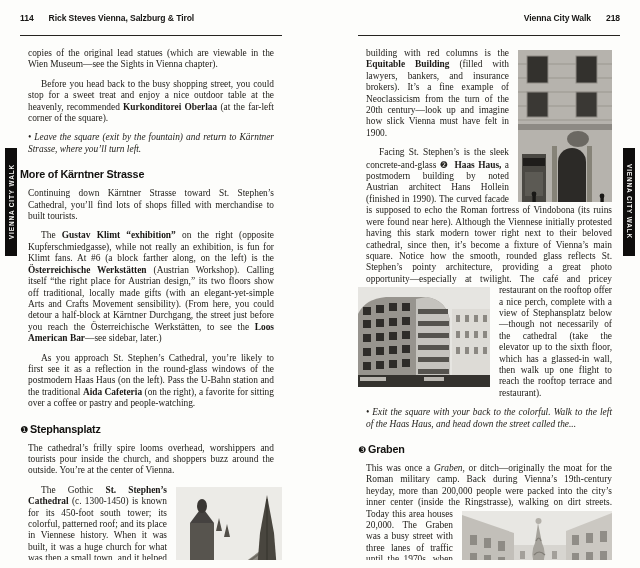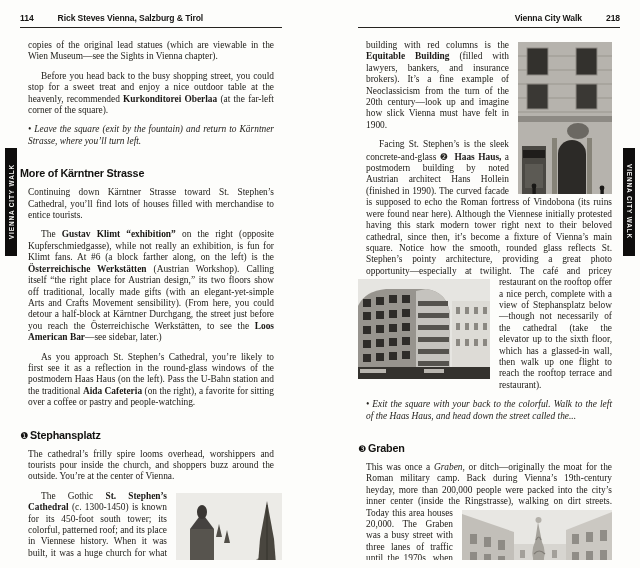--- a/index.html
+++ b/index.html
@@ -2,33 +2,33 @@
 <html><head>
 <meta charset="utf-8">
 <style>
   html,body{margin:0;padding:0;background:#e9e9e7;}
   .sheet{position:relative;width:640px;height:568px;background:#fdfdfb;overflow:hidden;
          font-family:"Liberation Serif","DejaVu Serif",serif;color:#211f1c;}
   .page{position:absolute;top:13px;width:262px;height:547px;overflow:hidden;}
   .page-left{left:20px;}
   .page-right{left:358px;}
 
-  .pagehead{display:flex;align-items:baseline;gap:24px;
+  .pagehead{display:flex;align-items:baseline;gap:15px;
             font-family:"Liberation Sans","DejaVu Sans",sans-serif;font-weight:bold;
             font-size:8.6px;letter-spacing:-0.1px;color:#181715;
-            padding-bottom:4px;border-bottom:1.2px solid #26241ف;border-bottom:1.2px solid #262420;}
+            padding-bottom:12px;border-bottom:1.2px solid #26241ف;border-bottom:1.2px solid #262420;}
   .page-right .pagehead{justify-content:flex-end;}
 
   .pagebody{margin-top:12px;}
   p{margin:8px;font-size:9.4px;line-height:11.4px;text-align:justify;color:#23211d;}
   p.ind{text-indent:13px;}
   p.dir{font-style:italic;}
   b{font-weight:bold;color:#1a1816;}
   i{font-style:italic;}
-  h3.sec{margin:20px 0 2px;font-family:"Liberation Sans","DejaVu Sans",sans-serif;
+  h3.sec{margin:13px 0 2px;font-family:"Liberation Sans","DejaVu Sans",sans-serif;
          font-size:10.8px;font-weight:bold;letter-spacing:-0.2px;color:#131210;}
   .glyph{font-family:"DejaVu Sans",sans-serif;font-size:9.2px;font-weight:normal;margin-right:2px;}
 
   .fig{display:block;}
   .figR{float:right;margin:2px 0 3px 9px;}
   .figR.overhang{margin-right:-14px;}
   .figL{float:left;margin:2px 9px 2px -14px;}
   .fig svg{display:block;}
 
   .inline-icon svg{display:inline-block;vertical-align:-1px;}
@@ -62,21 +62,21 @@
 
     <div class="pagebody">
       <p><span>copies of the original lead statues (which are viewable in the Wien Museum—see the Sights in Vienna chapter).</span></p>
 
       <p class="ind"><span>Before you head back to the busy shopping street, you could stop for a sweet treat and enjoy a nice outdoor table at the heavenly, recommended </span><b>Kurkonditorei Oberlaa</b><span> (at the far-left corner of the square).</span></p>
 
       <p class="dir"><span>• Leave the square (exit by the fountain) and return to Kärntner Strasse, where you’ll turn left.</span></p>
 
       <h3 class="sec"><span>More of Kärntner Strasse</span></h3>
 
-      <p><span>Continuing down Kärntner Strasse toward St. Stephen’s Cathedral, you’ll find lots of houses filled with merchandise to entice tourists.</span></p>
+      <p><span>Continuing down Kärntner Strasse toward St. Stephen’s Cathedral, you’ll find lots of shops filled with merchandise to built tourists.</span></p>
 
       <p class="ind"><span>The </span><b>Gustav Klimt “exhibition”</b><span> on the right (opposite Kupferschmiedgasse), while not really an exhibition, is fun for Klimt fans. At #6 (a block farther along, on the left) is the </span><b>Österreichische Werkstätten</b><span> (Austrian Workshop). Calling itself “the right place for Austrian design,” its two floors show off traditional, locally made gifts (with an elegant-yet-simple Arts and Crafts Movement sensibility). (From here, you could detour a half-block at Kärntner Durchgang, the street just before you reach the Österreichische Werkstätten, to see the </span><b>Loos American Bar</b><span>—see sidebar, later.)</span></p>
 
       <p class="ind"><span>As you approach St. Stephen’s Cathedral, you’re likely to first see it as a reflection in the round-glass windows of the postmodern Haas Haus (on the left). Pass the U-Bahn station and the traditional </span><b>Aida Cafeteria</b><span> (on the right), a favorite for sitting over a coffee or pastry and people-watching.</span></p>
 
 
       <h3 class="sec"><span class="glyph">❶</span><span>Stephansplatz</span></h3>
 
       <p><span>The cathedral’s frilly spire looms overhead, worshippers and tourists pour inside the church, and shoppers buzz around the outside. You’re at the center of Vienna.</span></p>
 

